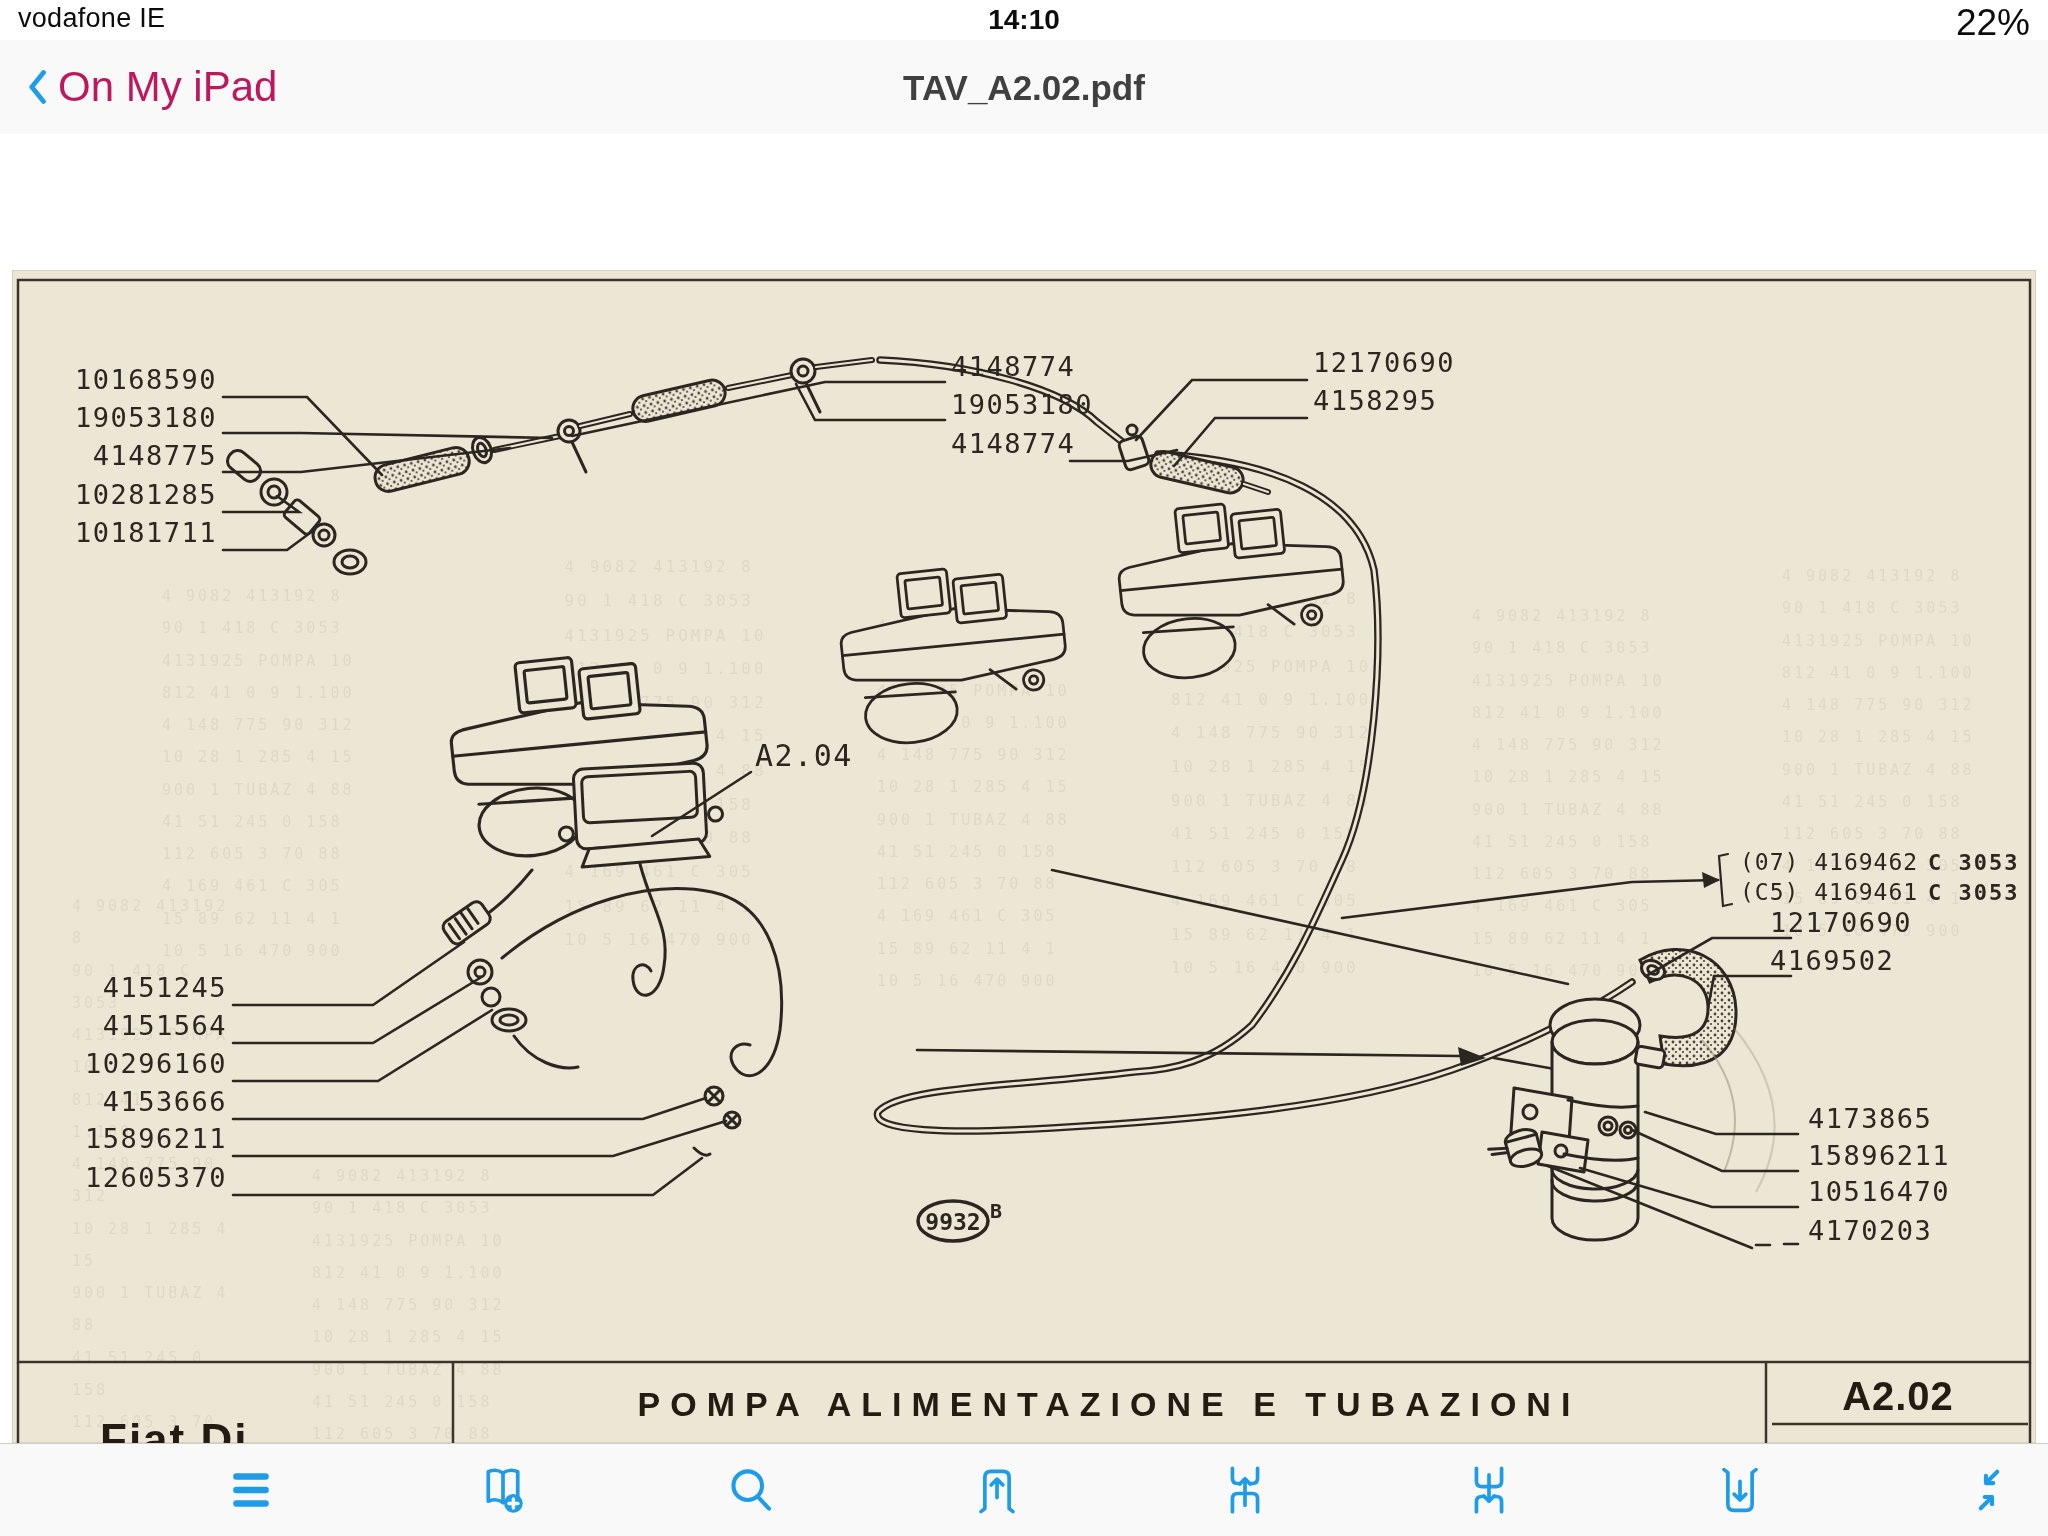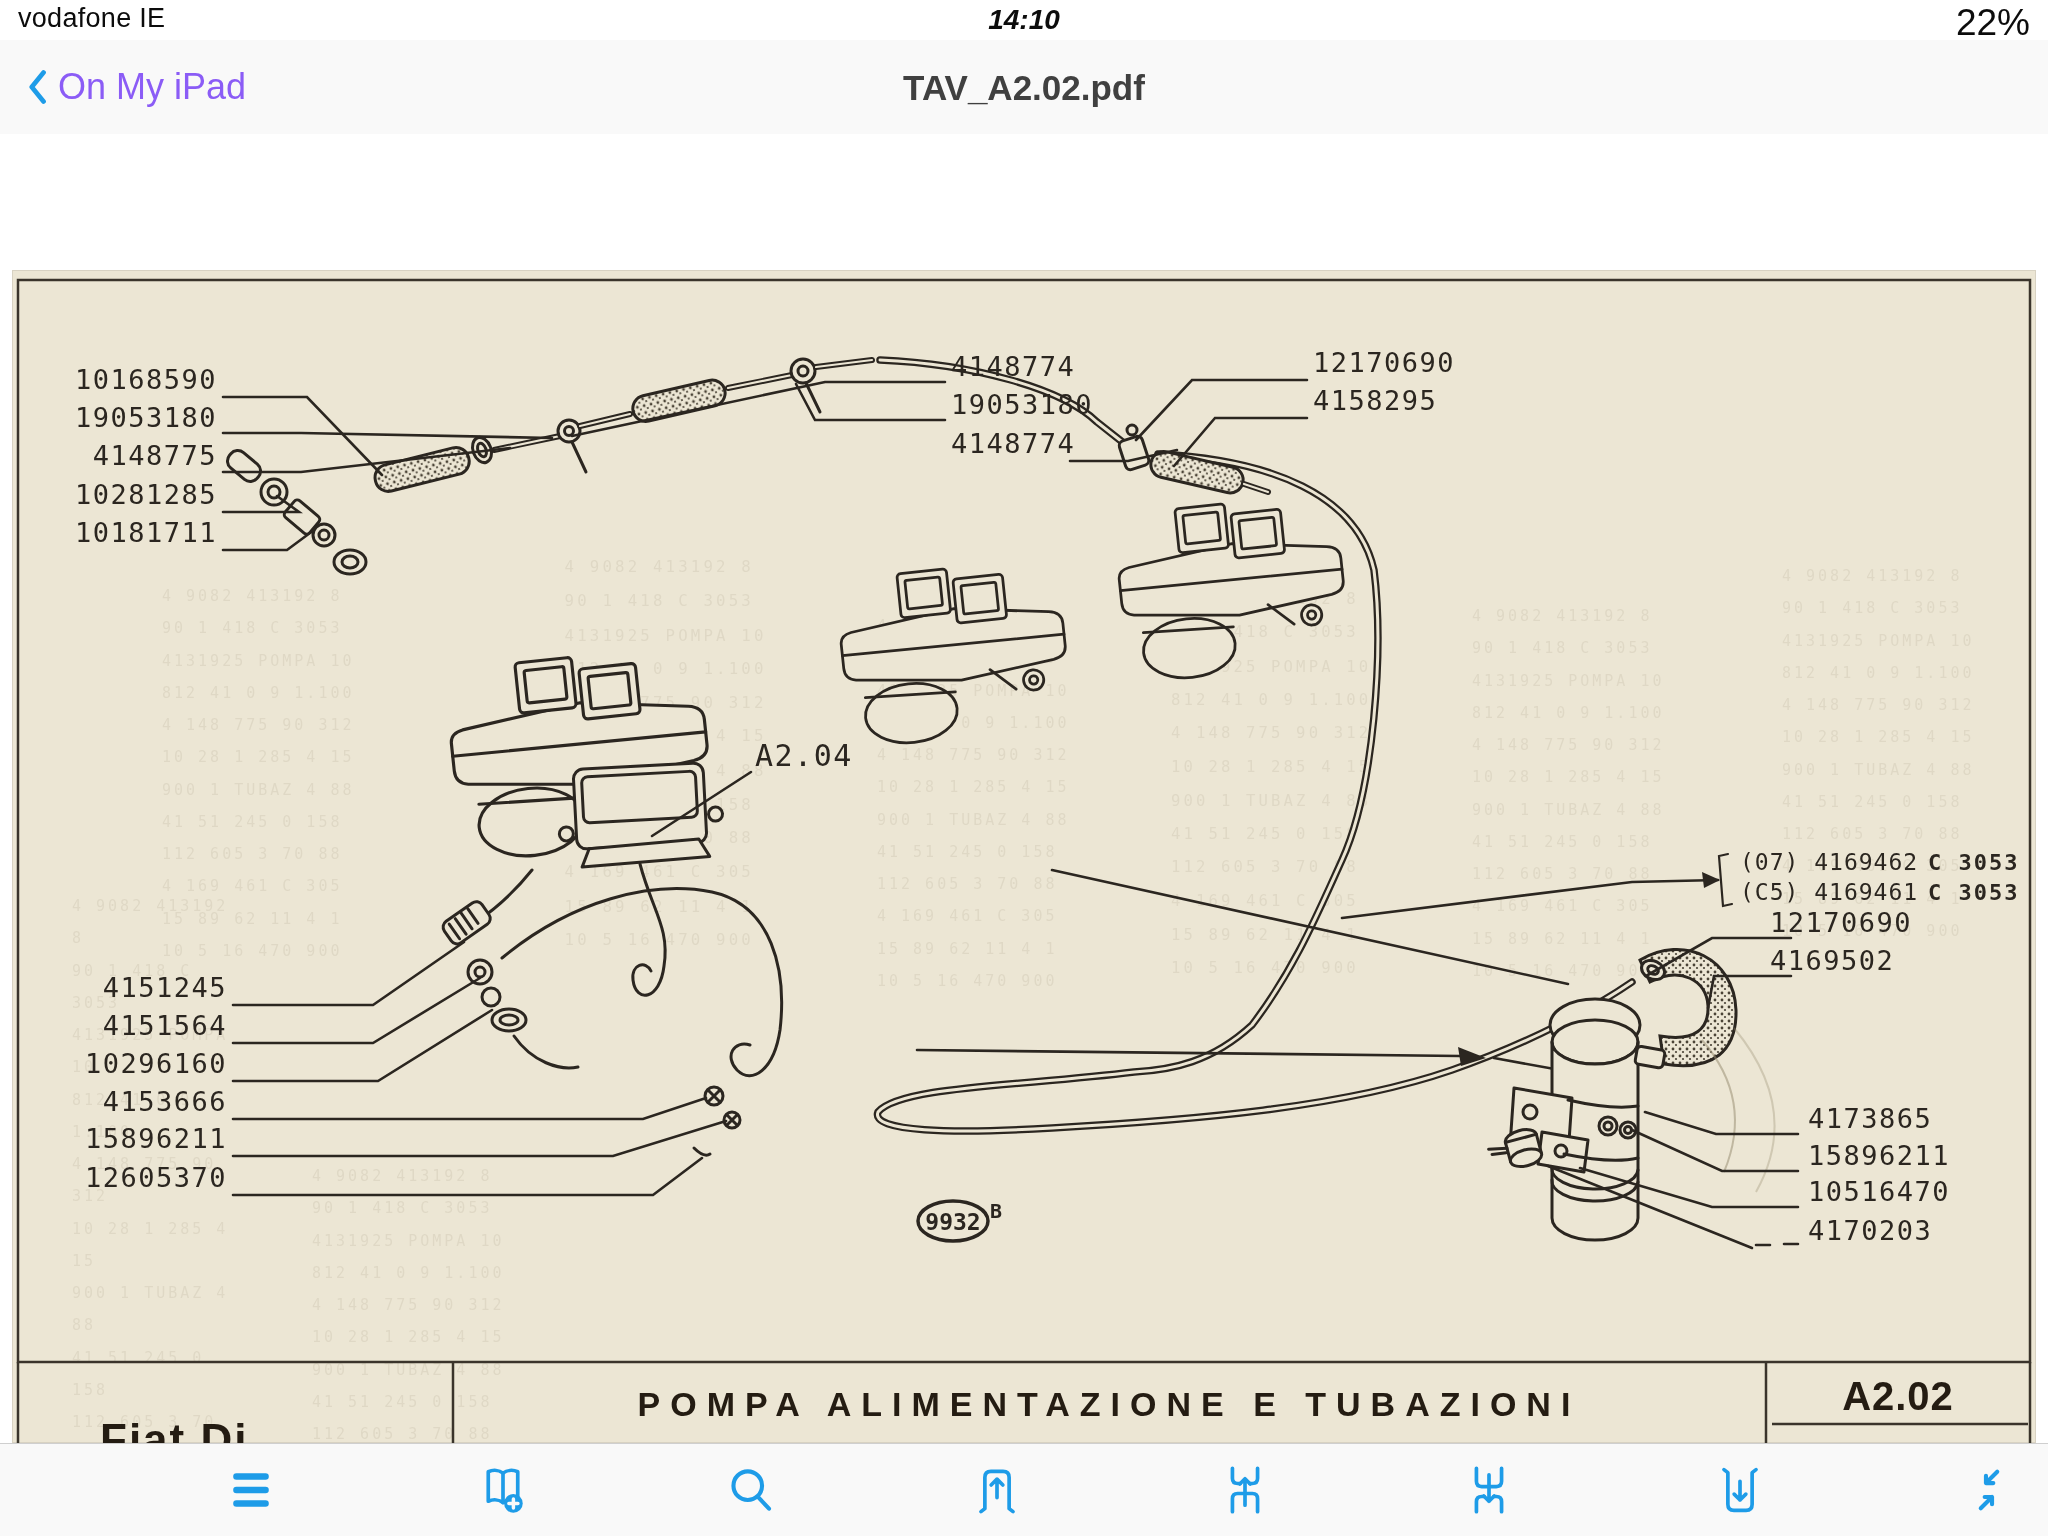--- a/index.html
+++ b/index.html
@@ -2,26 +2,26 @@
 <html><head>
 <meta charset="utf-8">
 <style>
   html,body{margin:0;padding:0;}
   body{width:2048px;height:1536px;overflow:hidden;background:#fff;font-family:"Liberation Sans",sans-serif;position:relative;}
   .screen{position:absolute;inset:0;}
   
   .statusbar{position:absolute;left:0;top:0;width:2048px;height:40px;background:#fff;display:flex;align-items:center;justify-content:space-between;padding:0 18px;box-sizing:border-box;}
   .sb-left,.sb-right{display:flex;align-items:flex-end;gap:10px;flex-direction:column;}
   .sb-carrier{font-size:27px;color:#0c0c0c;letter-spacing:.3px;}
-  .sb-time{position:absolute;left:50%;transform:translateX(-50%);top:4px;font-size:28px;font-weight:600;color:#0c0c0c;font-style:italic;}
+  .sb-time{position:absolute;left:50%;transform:translateX(-50%);top:4px;font-size:28px;font-weight:600;color:#0c0c0c;}
   .sb-batt{font-size:37px;color:#0c0c0c;}
   
   .navbar{position:absolute;left:0;top:40px;width:2048px;height:94px;background:#f9f9f9;border-bottom:1px solid #b3b3b3;}
   .nav-back{position:absolute;left:26px;top:0;height:94px;display:flex;align-items:center;gap:10px;cursor:pointer;}
-  .nav-back-label{font-size:36px;color:#8b5cf6;}
+  .nav-back-label{font-size:42px;color:#be185d;}
   .nav-title{position:absolute;left:50%;top:1px;transform:translateX(-50%);height:94px;display:flex;align-items:center;font-size:35px;font-weight:700;color:#404040;}
   
   .content{position:absolute;left:0;top:134px;width:2048px;height:1309px;background:#ffffff;}
   .page{position:absolute;left:12px;top:136px;width:2024px;height:1173px;background:#ece6d4;overflow:hidden;box-shadow:0 0 0 1px #d8d2c2 inset;}
   .diagram{position:absolute;left:0;top:0;}
   .ghost{position:absolute;color:#7a6d52;opacity:.11;font-family:"DejaVu Sans Mono",monospace;font-size:15px;line-height:2.15;letter-spacing:3px;white-space:pre-line;pointer-events:none;}
   
   .toolbar{position:absolute;left:0;top:1443px;width:2048px;height:93px;background:#f9f9f9;border-top:1px solid #cfcfcf;}
   .tb-btn{position:absolute;top:14px;width:64px;height:64px;display:flex;align-items:center;justify-content:center;cursor:pointer;}
   svg{display:block;}

